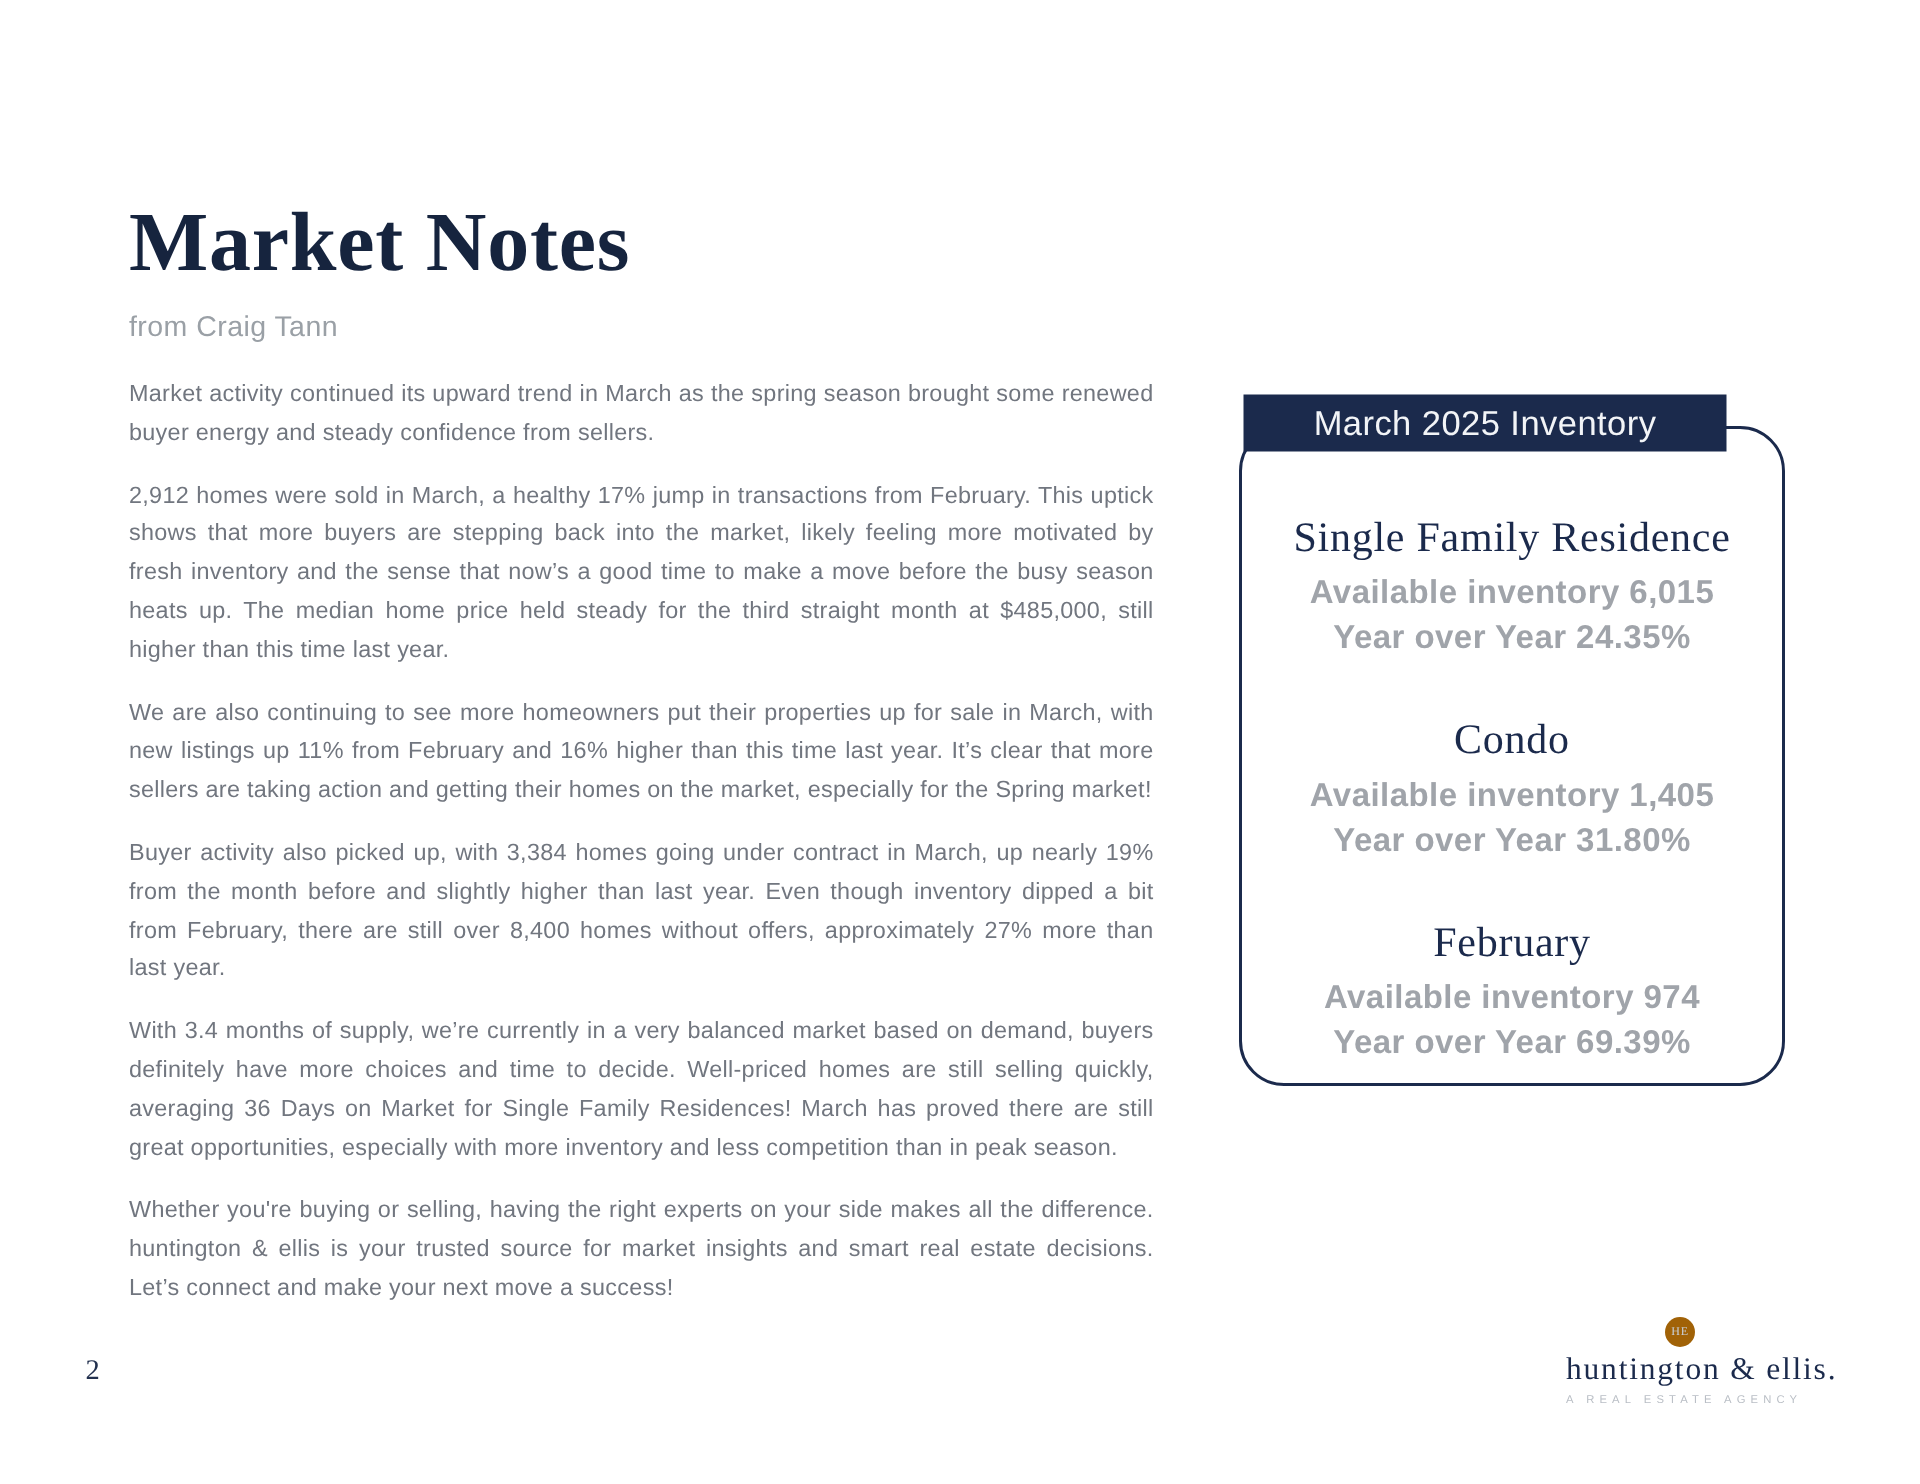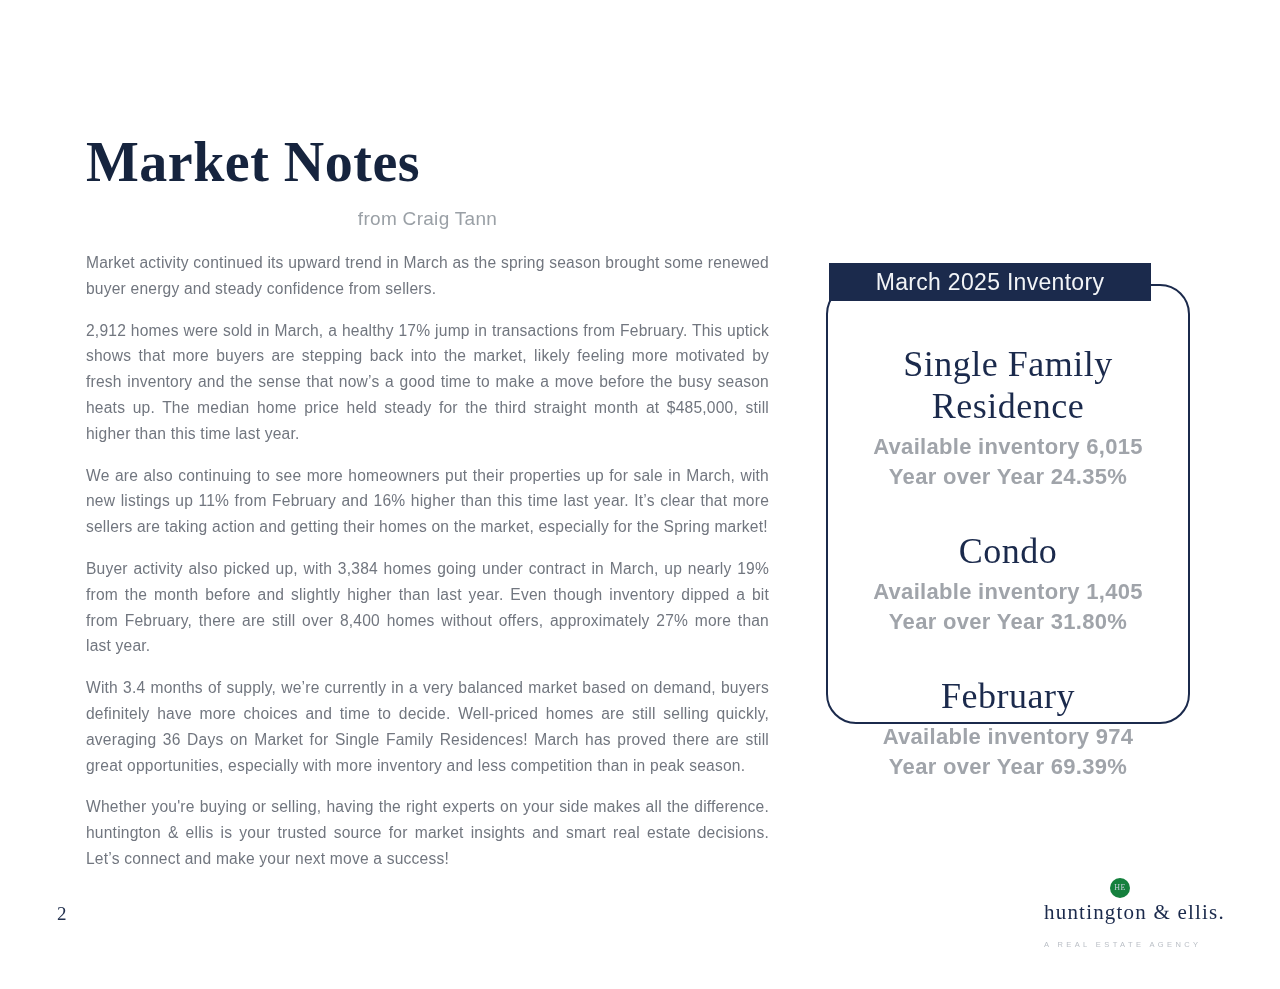--- a/index.html
+++ b/index.html
@@ -25,21 +25,20 @@
     font-weight: 600;
     font-size: 56px;
     letter-spacing: 0.5px;
     color: #16243e;
   }
   .byline {
     margin-top: 14px;
     font-size: 19px;
     color: #9aa0a6;
     letter-spacing: 0.3px;
-    text-align: center;
   }
   .body-par {
     margin-top: 16px;
     font-size: 15.6px;
     line-height: 25.8px;
     color: #71767f;
     text-align: justify;
     letter-spacing: 0.2px;
   }
   .body-par.first { margin-top: 20px; }
@@ -79,21 +78,21 @@
   .panel-sections {
     position: absolute;
     left: 0;
     top: 80px;
     width: 100%;
     text-align: center;
   }
   .sec { margin-bottom: 38px; }
   .sec-name {
     font-family: "Liberation Serif", serif;
-    font-size: 36px;
+    font-size: 28px;
     font-weight: 500;
     letter-spacing: 0.5px;
     color: #1b2a4c;
     margin-bottom: 5px;
   }
   .sec-line {
     font-size: 22px;
     line-height: 30px;
     color: #a0a4aa;
     letter-spacing: 0.3px;
@@ -113,37 +112,37 @@
     position: absolute;
     left: 1044px;
     top: 878px;
     width: 152px;
     text-align: center;
   }
   .logo-mark {
     width: 20px;
     height: 20px;
     border-radius: 50%;
-    background: #15803d;
+    background: #a16207;
     color: #c9d1dd;
     font-family: "Liberation Serif", serif;
     font-size: 8px;
     line-height: 20px;
     letter-spacing: 0.5px;
     margin: 0 auto 2px auto;
   }
   .logo-word {
     font-family: Liberation Serif, serif;
     font-size: 21px;
     color: #1b2a4c;
     letter-spacing: 1.2px;
     white-space: nowrap;
   }
   .logo-tag {
-    margin-top: 15px;
+    margin-top: 3px;
     font-size: 7.5px;
     color: #b9bec5;
     letter-spacing: 3.4px;
     white-space: nowrap;
   }
 </style>
 </head>
 <body>
 
 <div class="canvas">

